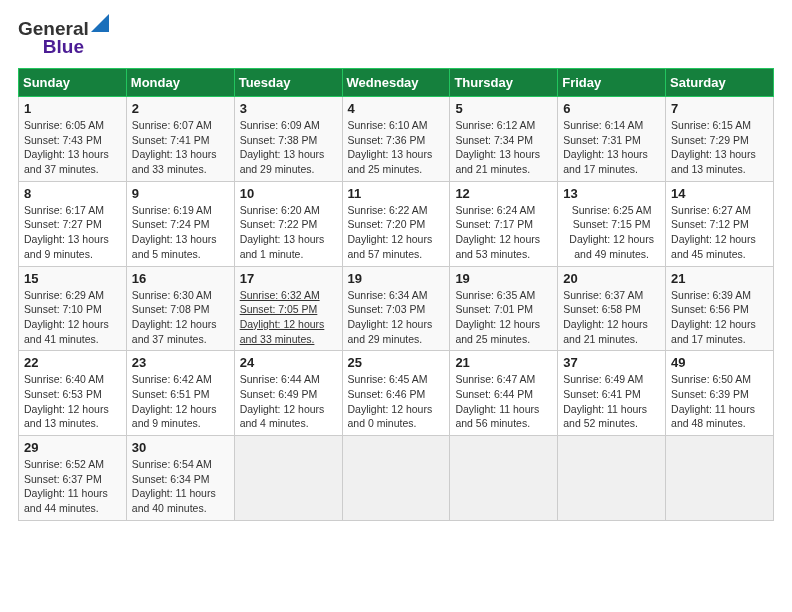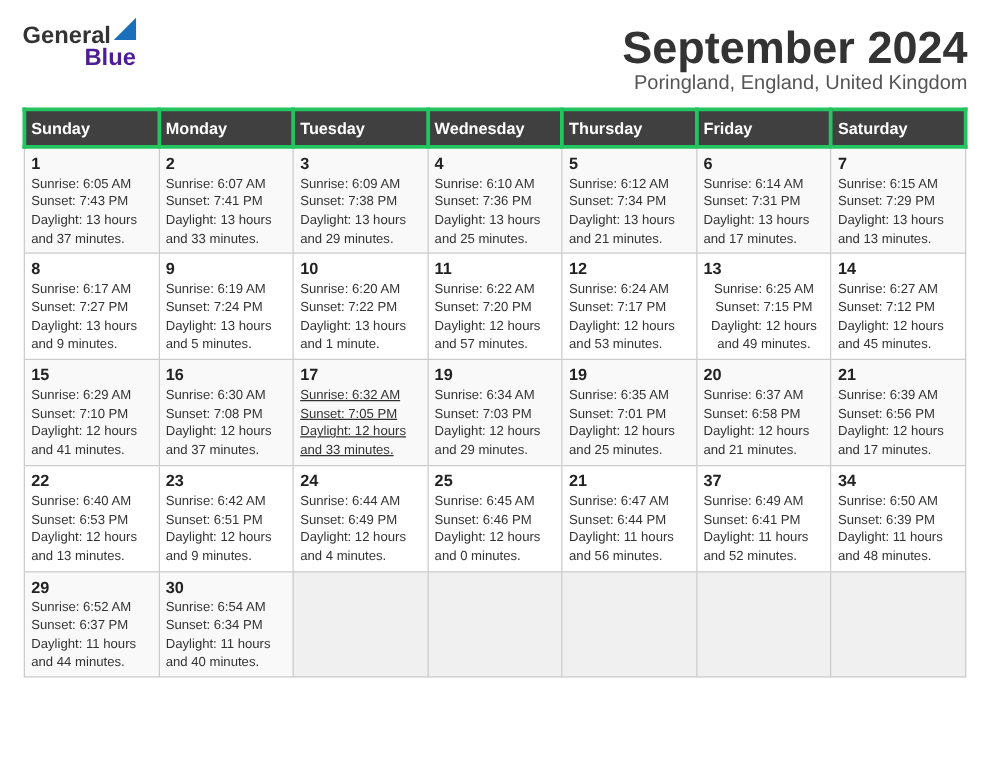--- a/index.html
+++ b/index.html
@@ -36,27 +36,27 @@
     .location-title {
       font-size: 16px;
       color: #555;
     }
     .calendar {
       width: 100%;
       border-collapse: collapse;
       font-size: 11px;
     }
     .calendar th {
-      background: #404040;
+      background: #15803d;
       color: #fff;
       padding: 6px 4px;
       text-align: left;
       font-size: 13px;
       font-weight: bold;
-      border: 3px solid #22c55e;
+      border: 1px solid #22c55e;
     }
     .calendar td {
       border: 1px solid #ccc;
       vertical-align: top;
       padding: 4px 5px;
       width: 106px;
       min-height: 75px;
       background: #fff;
     }
     .calendar tr:nth-child(odd) td {
@@ -80,35 +80,31 @@
     .empty-cell {
       background: #f0f0f0 !important;
     }
   </style>
 </head>
 <body>
 
 <div class="page">
   <div class="header-area">
     <div class="logo-container">
-      <div style="display:flex;flex-direction:column;align-items:flex-end;">
+      <div style="display:flex;flex-direction:column;align-items:center;">
         <div style="display:flex;align-items:center;">
           <span style="font-size:19px;font-weight:bold;color:#333;">General</span>
           <div style="margin-left:2px;margin-top:-8px;">
             <svg width="18" height="18" viewBox="0 0 18 18">
               <polygon points="0,18 18,18 18,0" fill="#1a6fbb"></polygon>
             </svg>
           </div>
         </div>
         <span style="font-size:19px;font-weight:bold;color:#4c1d95;margin-top:-4px;">Blue</span>
       </div>
-    </div>
-    <div class="title-area">
-      <div class="month-title">September 2024</div>
-      <div class="location-title">Poringland, England, United Kingdom</div>
     </div>
   </div>
 
   <table class="calendar">
     <thead>
       <tr>
         <th>Sunday</th>
         <th>Monday</th>
         <th>Tuesday</th>
         <th>Wednesday</th>
@@ -308,21 +304,21 @@
 and 56 minutes.</div>
           </td>
           <td>
             <span class="day-num">37</span>
             <div class="day-info" style="white-space: pre-line;">Sunrise: 6:49 AM
 Sunset: 6:41 PM
 Daylight: 11 hours
 and 52 minutes.</div>
           </td>
           <td>
-            <span class="day-num">34</span>
+            <span class="day-num">49</span>
             <div class="day-info" style="white-space: pre-line;">Sunrise: 6:50 AM
 Sunset: 6:39 PM
 Daylight: 11 hours
 and 48 minutes.</div>
           </td>
         </tr>
         <tr>
           <td>
             <span class="day-num">29</span>
             <div class="day-info" style="white-space: pre-line;">Sunrise: 6:52 AM

